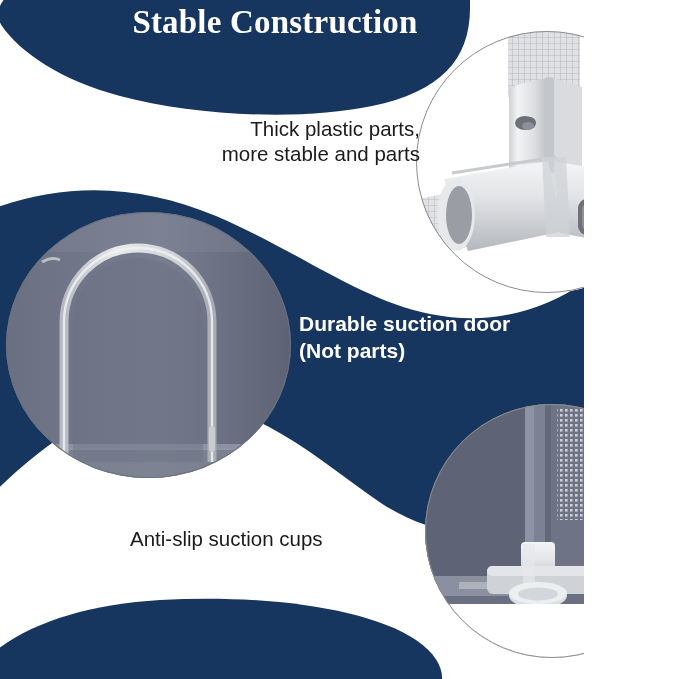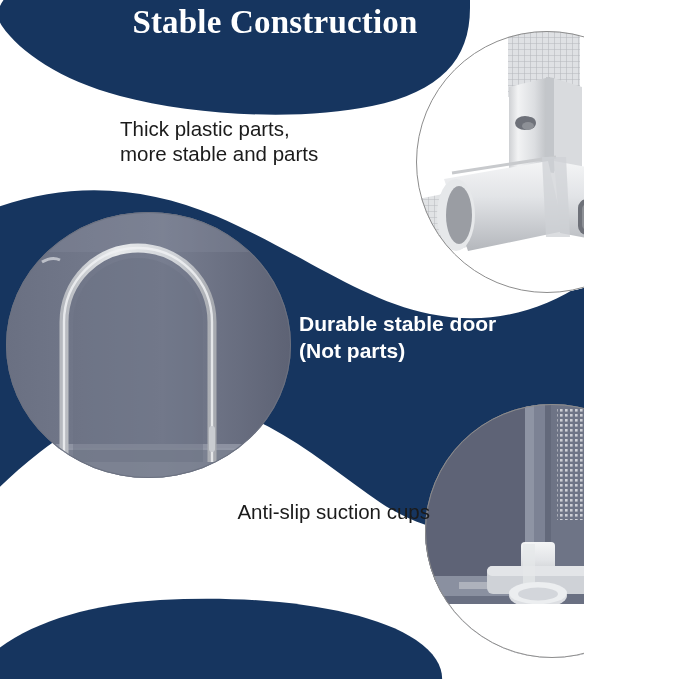--- a/index.html
+++ b/index.html
@@ -45,44 +45,44 @@
   
   .caption {
     position: absolute;
     z-index: 32;
   }
   .caption-dark {
     color: #1b1b1b;
     font-size: 20.5px;
     line-height: 25px;
     font-weight: 400;
-    text-align: left;
+    text-align: right;
   }
   .caption-light {
     color: #ffffff;
     font-size: 21px;
     line-height: 27px;
     font-weight: bold;
     text-align: left;
   }
   #cap-thick {
     left: 120px;
     top: 116px;
     width: 300px;
   }
   #cap-zipper {
     left: 299px;
     top: 310px;
     width: 280px;
   }
   #cap-suction {
     left: 130px;
-    top: 499px;
+    top: 526px;
     width: 300px;
-    text-align: right;
+    text-align: left;
   }
 
   
   .photo {
     position: absolute;
     border-radius: 50%;
     overflow: hidden;
     z-index: 25;
   }
   .photo-ring {
@@ -301,21 +301,21 @@
     </svg>
   </div>
   <div class="photo-ring" id="ring-suction"></div>
 
   <div class="caption caption-dark" id="cap-thick">
     <div>Thick plastic parts,</div>
     <div>more stable and parts</div>
   </div>
 
   <div class="caption caption-light" id="cap-zipper">
-    <div>Durable stable door</div>
+    <div>Durable suction door</div>
     <div>(Not parts)</div>
   </div>
 
   <div class="caption caption-dark" id="cap-suction">
     <div>Anti-slip suction cups</div>
   </div>
 
 </div>
 
 </body></html>

